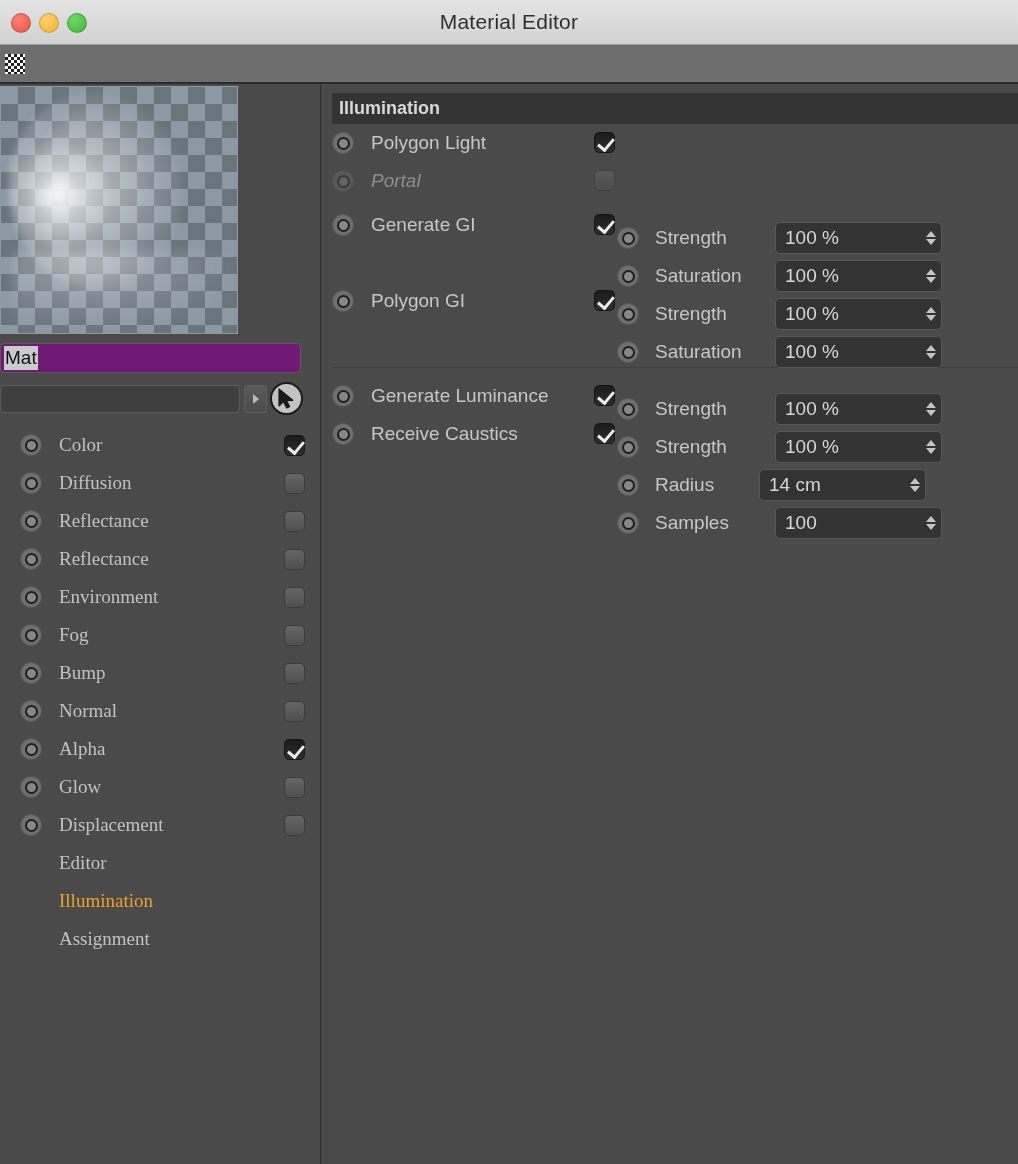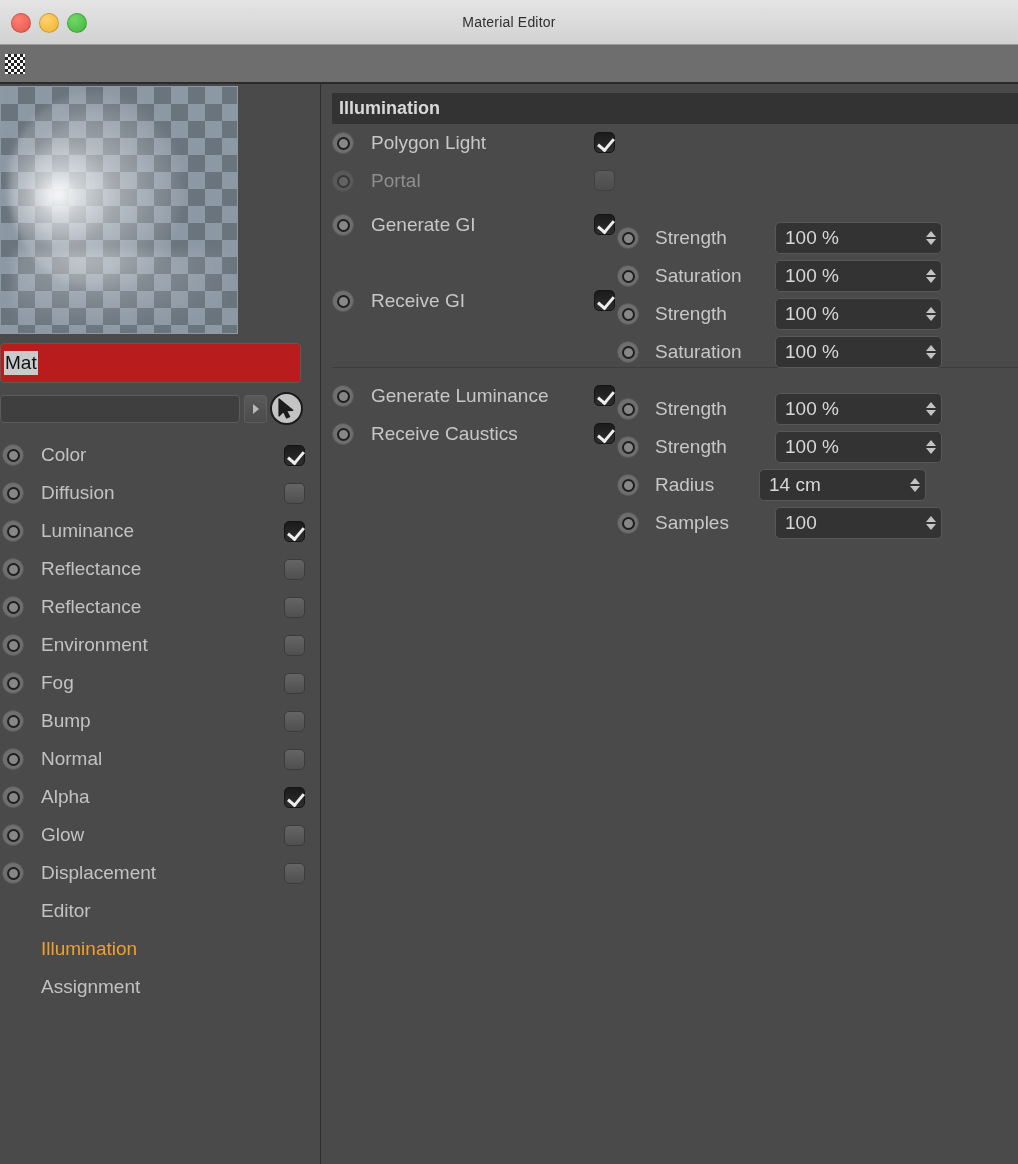--- a/index.html
+++ b/index.html
@@ -33,21 +33,21 @@
     width: 20px; height: 20px;
     border-radius: 50%;
     border: 1px solid rgba(0,0,0,0.18);
   }
   .light.close   { background: radial-gradient(circle at 35% 30%, #ff7f72, #e8564a); }
   .light.min     { background: radial-gradient(circle at 35% 30%, #ffd171, #f0b429); }
   .light.max     { background: radial-gradient(circle at 35% 30%, #72d866, #3fb73f); }
   .win-title {
     width: 100%;
     text-align: center;
-    font-size: 14px;
+    font-size: 21px;
     color: #2f2f2f;
     letter-spacing: 0.2px;
   }
 
   
   .toolbar {
     height: 39px;
     background: #6e6e6e;
     border-bottom: 2px solid #2a2a2a;
     display: flex;
@@ -117,22 +117,22 @@
     width: 220px; height: 80px;
     background: radial-gradient(ellipse at 34% 20%, rgba(255,255,255,0.30), rgba(255,255,255,0.05) 60%, rgba(255,255,255,0) 80%);
     filter: blur(5px);
   }
 
   .name-row {
     margin-top: 9px;
     padding: 0 19px 0 0;
   }
   .name-field {
-    height: 40px;
-    background: #b91c1c;
+    height: 30px;
+    background: #701a75;
     border: 1px solid #5b5b5b;
     border-radius: 4px;
     display: flex;
     align-items: center;
     padding-left: 3px;
   }
   .name-field .sel-text {
     background: #c9cbcd;
     color: #111;
     font-size: 19px;
@@ -175,21 +175,22 @@
     border: 2px solid #1c1c1c;
     display: flex; align-items: center; justify-content: center;
   }
 
   
   .channels { margin-top: 11px; }
   .chan-row {
     height: 38px;
     display: flex;
     align-items: center;
-    padding-left: 2px;
+    padding-left: 20px;
+    font-family: Liberation Serif, serif;
   }
   .bullet {
     width: 22px; height: 22px;
     border-radius: 50%;
     background: #6f6f6f;
     border: 1px solid #5a5a5a;
     display: flex; align-items: center; justify-content: center;
     flex: 0 0 22px;
   }
   .bullet i {
@@ -294,21 +295,21 @@
     align-items: center;
     margin-top: 26px;
   }
 
   .plabel {
     font-size: 19px;
     color: #c7c7c7;
     margin-left: 17px;
     white-space: nowrap;
   }
-  .plabel.disabled { color: #8e8e8e; }
+  .plabel.disabled { color: #8e8e8e; font-style: italic; }
   .bullet.disabled { opacity: 0.42; }
 
   .pleader {
     flex: 1;
     height: 14px;
     margin: 0 6px 0 8px;
     background-image: radial-gradient(circle, #8b8b8b 1px, transparent 1.2px);
     background-size: 9px 14px;
     background-position: 0 9px;
     background-repeat: repeat-x;
@@ -434,30 +435,20 @@
           <div class="chan-label">Diffusion</div>
           <div class="leader"></div>
           <div class="cbox-wrap">
             <div class="cbox unchecked"></div>
           </div>
         </div>
         <div class="chan-row">
           <div class="bullet">
             <i></i>
           </div>
-          <div class="chan-label">Luminance</div>
-          <div class="leader"></div>
-          <div class="cbox-wrap">
-            <div class="cbox checked"></div>
-          </div>
-        </div>
-        <div class="chan-row">
-          <div class="bullet">
-            <i></i>
-          </div>
           <div class="chan-label">Reflectance</div>
           <div class="leader none"></div>
           <div class="cbox-wrap">
             <div class="cbox unchecked"></div>
           </div>
         </div>
         <div class="chan-row">
           <div class="bullet">
             <i></i>
           </div>
@@ -624,21 +615,21 @@
                   <div class="down"></div>
                 </div>
               </div>
             </div>
           </div>
           <div class="prow">
             <div class="left-col">
               <div class="bullet">
                 <i></i>
               </div>
-              <div class="plabel">Receive GI</div>
+              <div class="plabel">Polygon GI</div>
               <div class="pleader"></div>
               <div class="cbox checked"></div>
             </div>
             <div class="right-col">
               <div class="bullet">
                 <i></i>
               </div>
               <div class="rlabel">Strength</div>
               <div class="numfield">
                 <span class="val">100 %</span>

